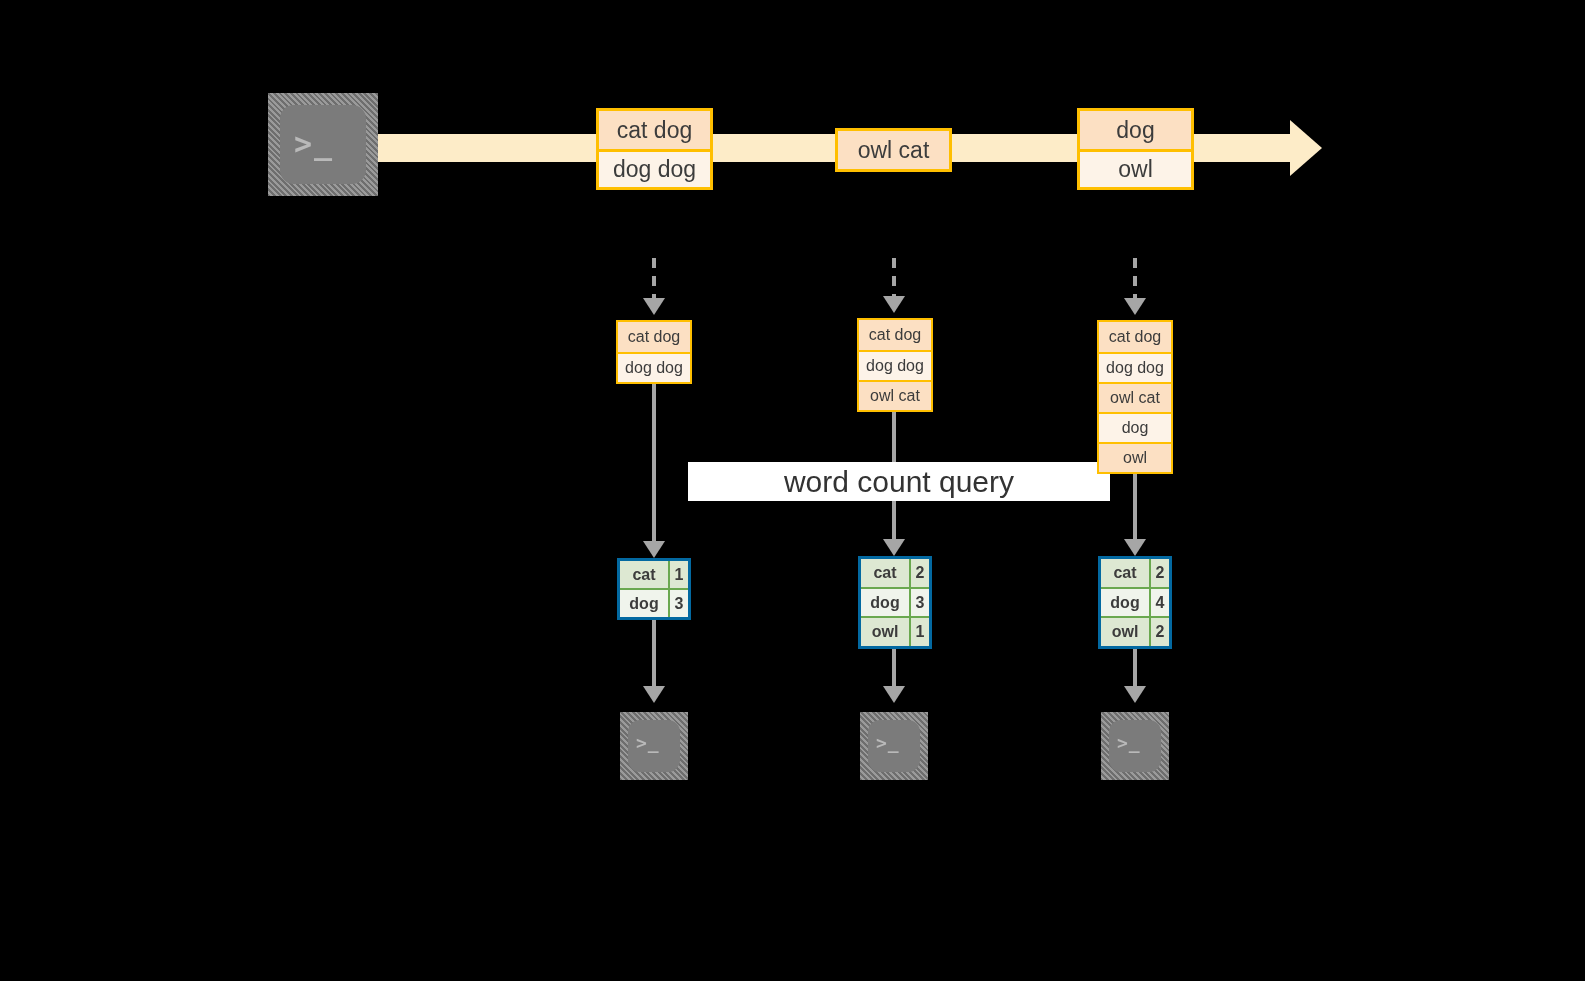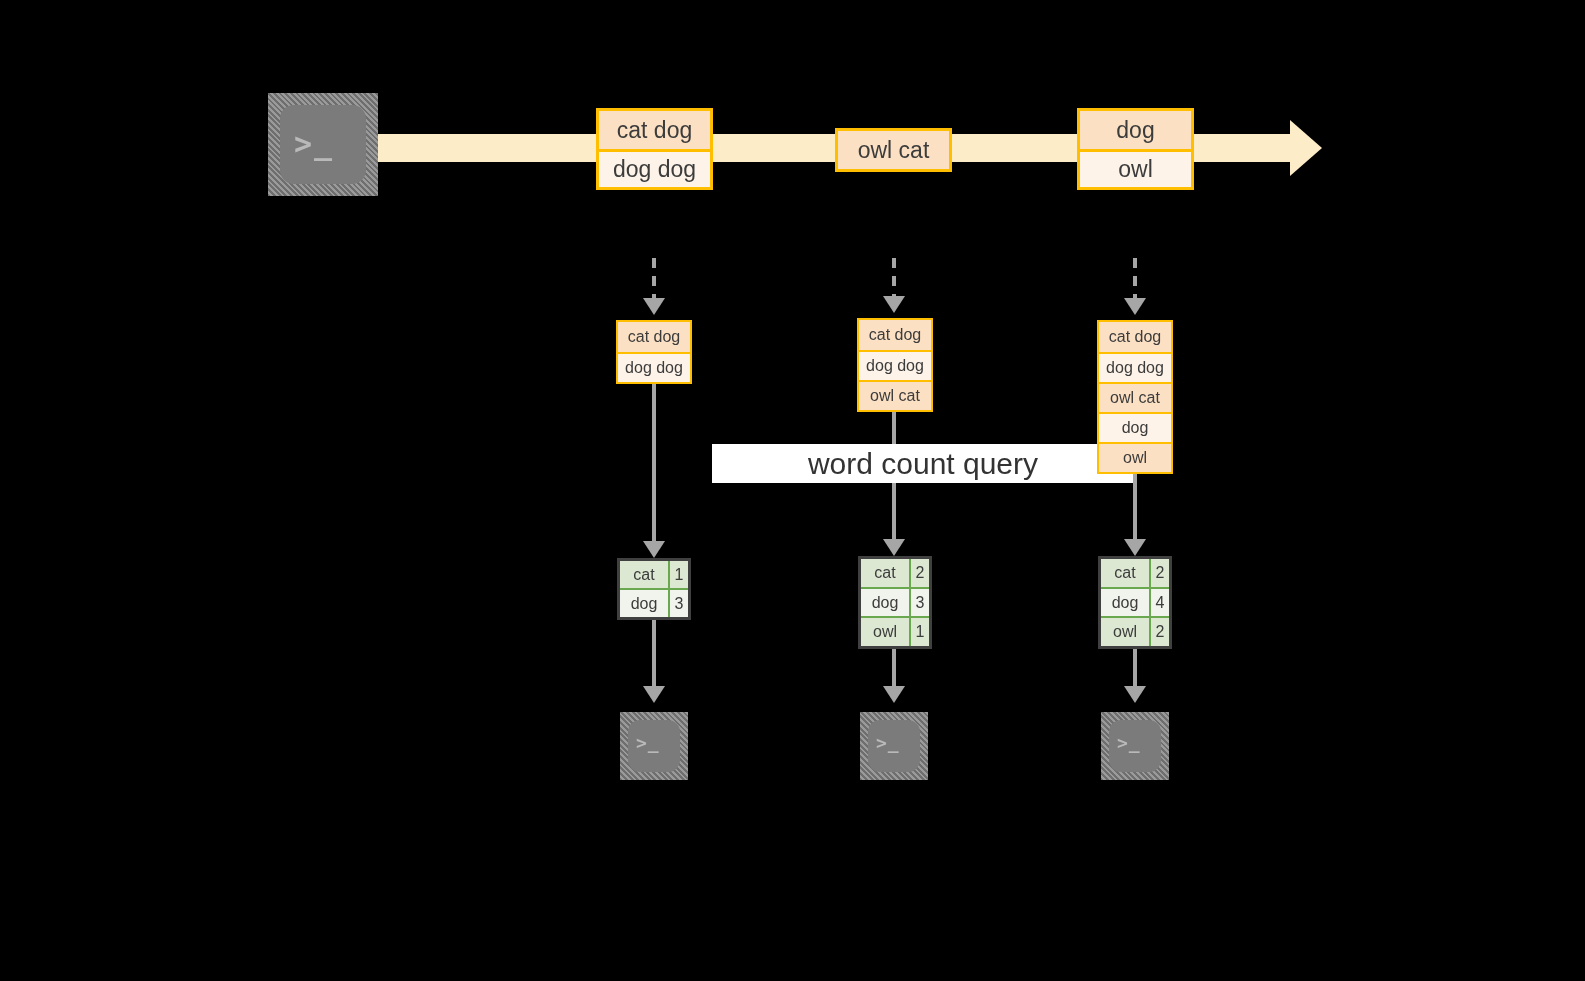--- a/index.html
+++ b/index.html
@@ -85,24 +85,25 @@
   .obox.stack .orow { height: 30px; font-size: 16px; }
   .obox.stack .orow.div { border-top: 2px solid #ffbf00; }
   .obox.stack { border-width: 2px; }
 
   .obox.topsingle .orow { height: 38px; font-size: 23px; }
 
   
   .gbox {
     position: absolute;
     box-sizing: border-box;
-    border: 3px solid #404040;
+    border: 3px solid #0369a1;
     background: #15803d;
     display: flex;
     flex-direction: column;
+    font-weight: bold;
   }
   .grow {
     display: flex;
     flex: 1 1 auto;
     box-sizing: border-box;
   }
   .grow + .grow { border-top: 2px solid #6aa84f; }
   .gcell {
     box-sizing: border-box;
     display: flex;
@@ -279,15 +280,15 @@
 
   <div class="conn" style="left:1133px; top:649px; height:41px;"></div>
   <div class="ahead" style="left:1124px; top:686px;"></div>
 
   <div class="term" style="left:1101px; top:712px; width:68px; height:68px; padding:8px;">
     <div class="term-inner">
       <span class="glyph" style="left:8px; top:14px; font-size:18px; letter-spacing:1px;">&gt;_</span>
     </div>
   </div>
 
-  <div class="qlabel" style="left:688px; top:444px; width:422px; height:39px;margin-left:24px;">word count query</div>
+  <div class="qlabel" style="left:688px; top:462px; width:422px; height:39px;">word count query</div>
 
 </div>
 
 </body></html>

